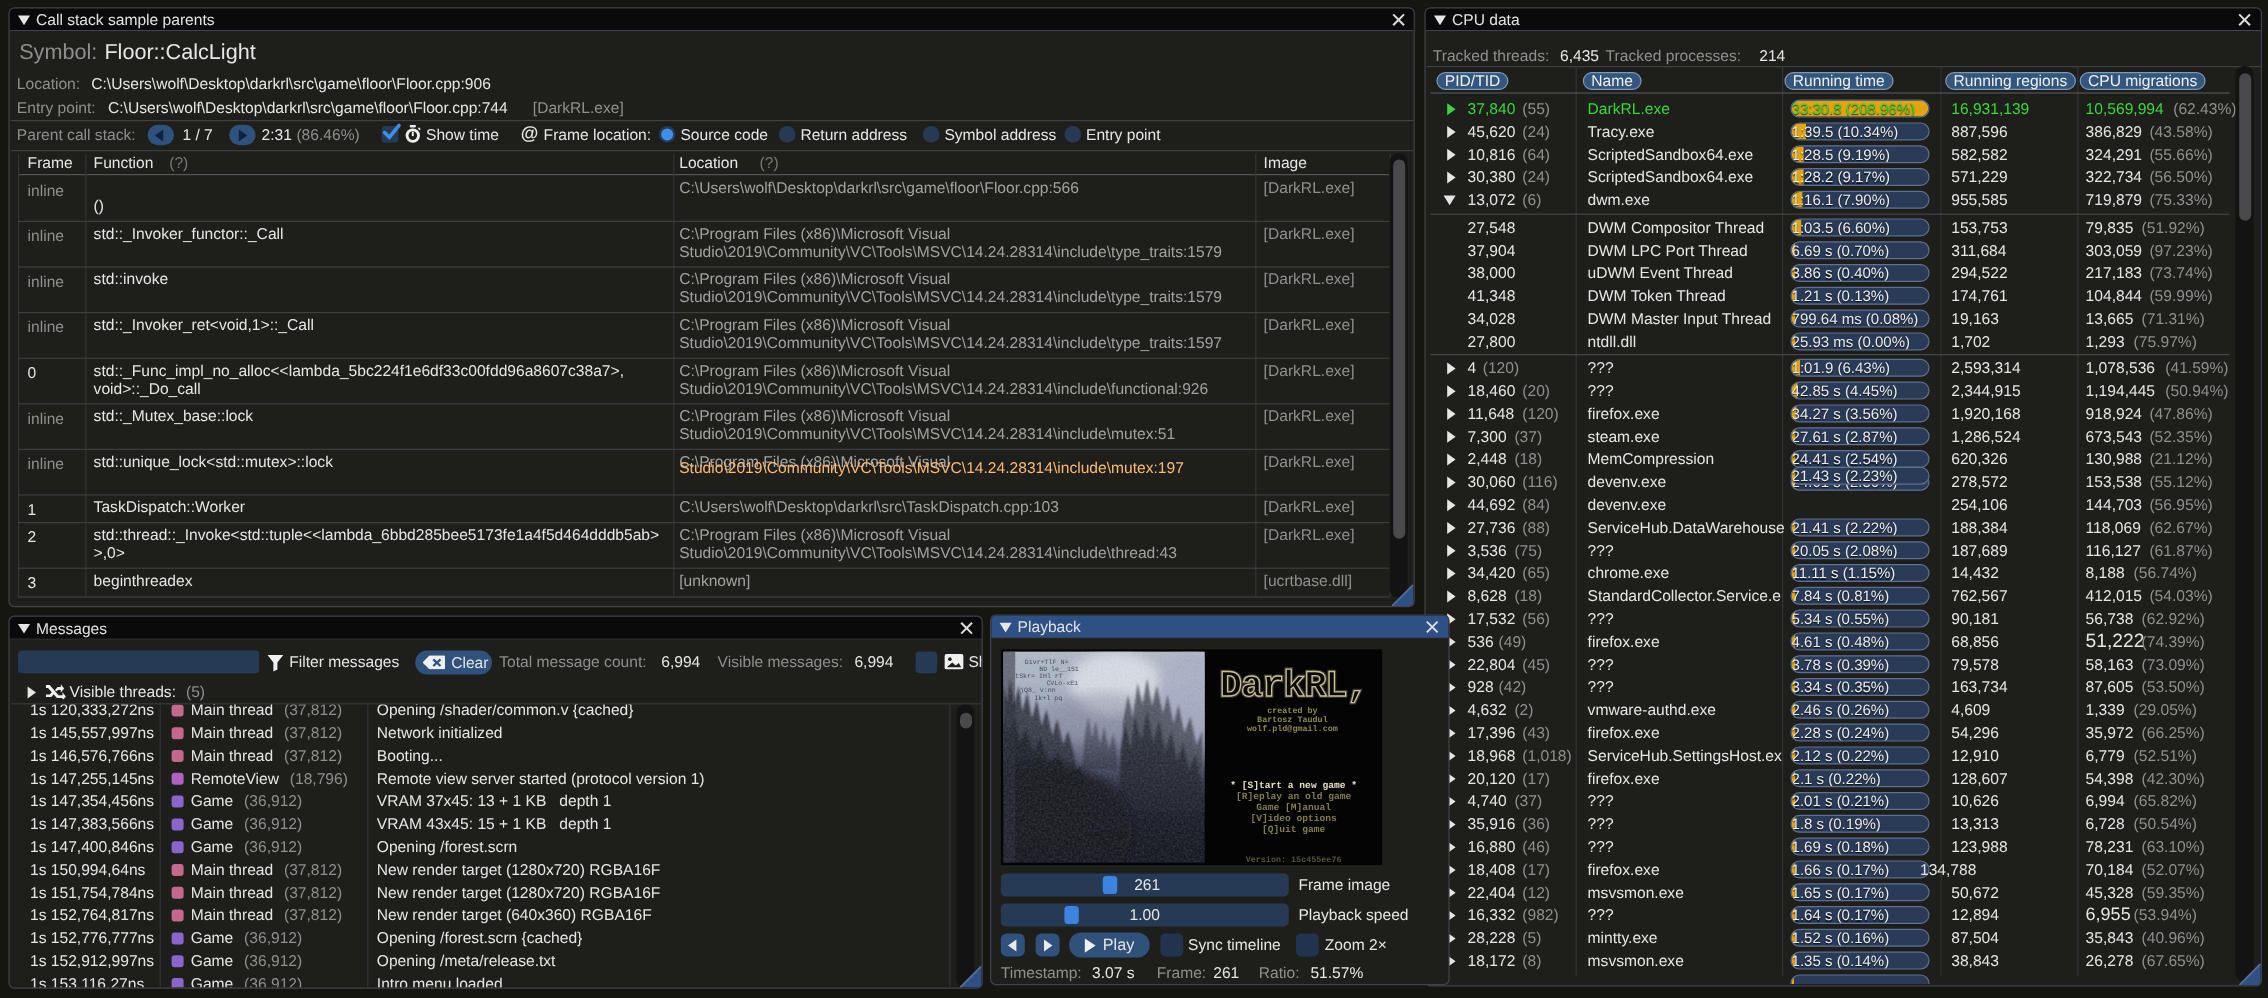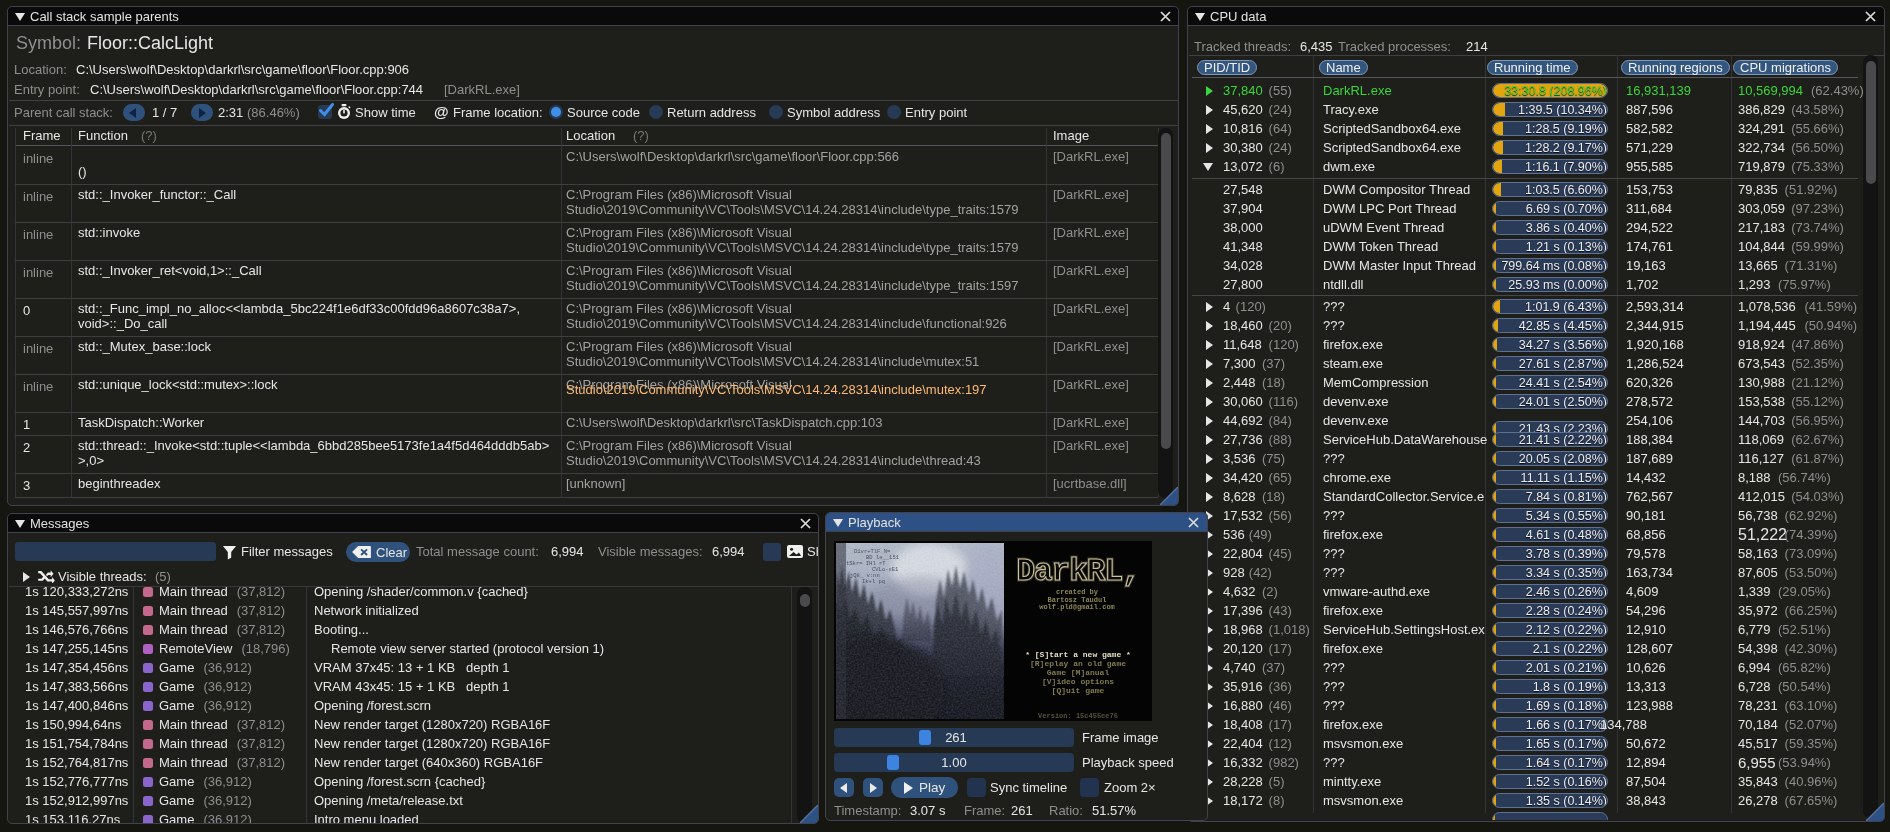--- a/index.html
+++ b/index.html
@@ -18,21 +18,21 @@
 .hl{position:absolute;height:1px;background:#3f3f44}
 .fr{background:#263a55;border-radius:3px;position:absolute}
 .btn{background:#2f527c;position:absolute}
 .cb{position:absolute;width:14px;height:14px;background:#263a55;border-radius:3px}
 .rd{position:absolute;width:14px;height:14px;background:#263a55;border-radius:50%}
 .pill{position:absolute;height:15px;background:#33567e;border:1px solid #8098b8;
  border-radius:8px;color:#f0f0f0;font-size:13px;line-height:13px;padding:0 6px;white-space:pre}
 .bar{position:absolute;width:116px;height:15px;background:#2a3b58;border:1px solid #5f7191;
  border-radius:7.5px;overflow:hidden}
 .bf{position:absolute;left:0;top:0;bottom:0;background:#e2a40f}
-.bt{position:absolute;left:0;right:0;top:0;text-align:right;font-size:12.5px;line-height:14px;
+.bt{position:absolute;left:0;right:0;top:0;text-align:left;font-size:12.5px;line-height:14px;
  color:#ededed;text-shadow:0 1px 1px rgba(0,0,0,.8);white-space:pre}
 .sw{position:absolute;width:10px;height:10px;border-radius:2.5px}
 .grip{position:absolute;width:18px;height:18px}
 .thumb{position:absolute;border-radius:5px;background:#4a4a4c}
 </style></head><body>
 <svg width="0" height="0" style="position:absolute">
 <defs>
 <symbol id="xi" viewBox="0 0 11 11">
         <path d="M1 1 L10 10 M10 1 L1 10" stroke="#dcdcdc" stroke-width="1.7" fill="none"></path>
       </symbol>
@@ -382,21 +382,21 @@
       <div class="bf" style="width:2.8499999999999996px;border-radius:6.5px 0 0 6.5px"></div>
       <div class="bt" style="color:#ededed">24.01 s (2.50%)</div>
     </div>
     <div class="t w" style="left:438px;top:385px;font-size:13px;">278,572</div>
     <div class="t w" style="left:550px;top:385px;font-size:13px;">153,538</div>
     <div class="t g" style="left:603.2px;top:385px;font-size:13px;">(55.12%)</div>
 <div style="position:absolute;left:18px;top:409px;width:0;height:0;border-top:5px solid transparent;border-bottom:5px solid transparent;border-left:7px solid #e6e6e6"></div>
     <div class="t w" style="left:35px;top:404px;font-size:13px;">44,692</div>
     <div class="t g" style="left:80.6px;top:404px;font-size:13px;">(84)</div>
     <div class="t w" style="left:135px;top:404px;font-size:13px;">devenv.exe</div>
-    <div class="bar" style="left:304px;top:414px">
+    <div class="bar" style="left:304px;top:382px">
       <div class="bf" style="width:2.5422px;border-radius:6.5px 0 0 6.5px"></div>
       <div class="bt" style="color:#ededed">21.43 s (2.23%)</div>
     </div>
     <div class="t w" style="left:438px;top:404px;font-size:13px;">254,106</div>
     <div class="t w" style="left:550px;top:404px;font-size:13px;">144,703</div>
     <div class="t g" style="left:603.2px;top:404px;font-size:13px;">(56.95%)</div>
 <div style="position:absolute;left:18px;top:428px;width:0;height:0;border-top:5px solid transparent;border-bottom:5px solid transparent;border-left:7px solid #e6e6e6"></div>
     <div class="t w" style="left:35px;top:423px;font-size:13px;">27,736</div>
     <div class="t g" style="left:80.6px;top:423px;font-size:13px;">(88)</div>
     <div class="t w" style="left:135px;top:423px;font-size:13px;">ServiceHub.DataWarehouse</div>
@@ -574,21 +574,21 @@
     <div class="t g" style="left:596.6px;top:708px;font-size:13px;">(52.07%)</div>
 <div style="position:absolute;left:18px;top:732px;width:0;height:0;border-top:5px solid transparent;border-bottom:5px solid transparent;border-left:7px solid #e6e6e6"></div>
     <div class="t w" style="left:35px;top:727px;font-size:13px;">22,404</div>
     <div class="t g" style="left:80.6px;top:727px;font-size:13px;">(12)</div>
     <div class="t w" style="left:135px;top:727px;font-size:13px;">msvsmon.exe</div>
     <div class="bar" style="left:304px;top:729px">
       <div class="bf" style="width:2.5px;border-radius:6.5px 0 0 6.5px"></div>
       <div class="bt" style="color:#ededed">1.65 s (0.17%)</div>
     </div>
     <div class="t w" style="left:438px;top:727px;font-size:13px;">50,672</div>
-    <div class="t w" style="left:550px;top:727px;font-size:13px;">45,517</div>
+    <div class="t w" style="left:550px;top:727px;font-size:13px;">45,328</div>
     <div class="t g" style="left:596.6px;top:727px;font-size:13px;">(59.35%)</div>
 <div style="position:absolute;left:18px;top:751px;width:0;height:0;border-top:5px solid transparent;border-bottom:5px solid transparent;border-left:7px solid #e6e6e6"></div>
     <div class="t w" style="left:35px;top:746px;font-size:13px;">16,332</div>
     <div class="t g" style="left:80.6px;top:746px;font-size:13px;">(982)</div>
     <div class="t w" style="left:135px;top:746px;font-size:13px;">???</div>
     <div class="bar" style="left:304px;top:748px">
       <div class="bf" style="width:2.5px;border-radius:6.5px 0 0 6.5px"></div>
       <div class="bt" style="color:#ededed">1.64 s (0.17%)</div>
     </div>
     <div class="t w" style="left:438px;top:746px;font-size:13px;">12,894</div>
@@ -674,21 +674,21 @@
 <div class="sw" style="left:135px;top:19px;background:#c4688e"></div>
 <div class="t w" style="left:151px;top:14px;font-size:13px;">Main thread<span class="g" style="margin-left:9px">(37,812)</span></div>
 <div class="t w" style="left:306px;top:14px;font-size:13px;">Network initialized</div>
 <div class="t w" style="left:17px;top:33px;font-size:13px;">1s 146,576,766ns</div>
 <div class="sw" style="left:135px;top:38px;background:#c4688e"></div>
 <div class="t w" style="left:151px;top:33px;font-size:13px;">Main thread<span class="g" style="margin-left:9px">(37,812)</span></div>
 <div class="t w" style="left:306px;top:33px;font-size:13px;">Booting...</div>
 <div class="t w" style="left:17px;top:52px;font-size:13px;">1s 147,255,145ns</div>
 <div class="sw" style="left:135px;top:57px;background:#b060c0"></div>
 <div class="t w" style="left:151px;top:52px;font-size:13px;">RemoteView<span class="g" style="margin-left:9px">(18,796)</span></div>
-<div class="t w" style="left:306px;top:52px;font-size:13px;margin-left:17px;">Remote view server started (protocol version 1)</div>
+<div class="t w" style="left:306px;top:52px;font-size:13px;">Remote view server started (protocol version 1)</div>
 <div class="t w" style="left:17px;top:71px;font-size:13px;">1s 147,354,456ns</div>
 <div class="sw" style="left:135px;top:76px;background:#8a66cc"></div>
 <div class="t w" style="left:151px;top:71px;font-size:13px;">Game<span class="g" style="margin-left:9px">(36,912)</span></div>
 <div class="t w" style="left:306px;top:71px;font-size:13px;">VRAM 37x45: 13 + 1 KB&nbsp;&nbsp;&nbsp;depth 1</div>
 <div class="t w" style="left:17px;top:90px;font-size:13px;">1s 147,383,566ns</div>
 <div class="sw" style="left:135px;top:95px;background:#8a66cc"></div>
 <div class="t w" style="left:151px;top:90px;font-size:13px;">Game<span class="g" style="margin-left:9px">(36,912)</span></div>
 <div class="t w" style="left:306px;top:90px;font-size:13px;">VRAM 43x45: 15 + 1 KB&nbsp;&nbsp;&nbsp;depth 1</div>
 <div class="t w" style="left:17px;top:109px;font-size:13px;">1s 147,400,846ns</div>
 <div class="sw" style="left:135px;top:114px;background:#8a66cc"></div>

